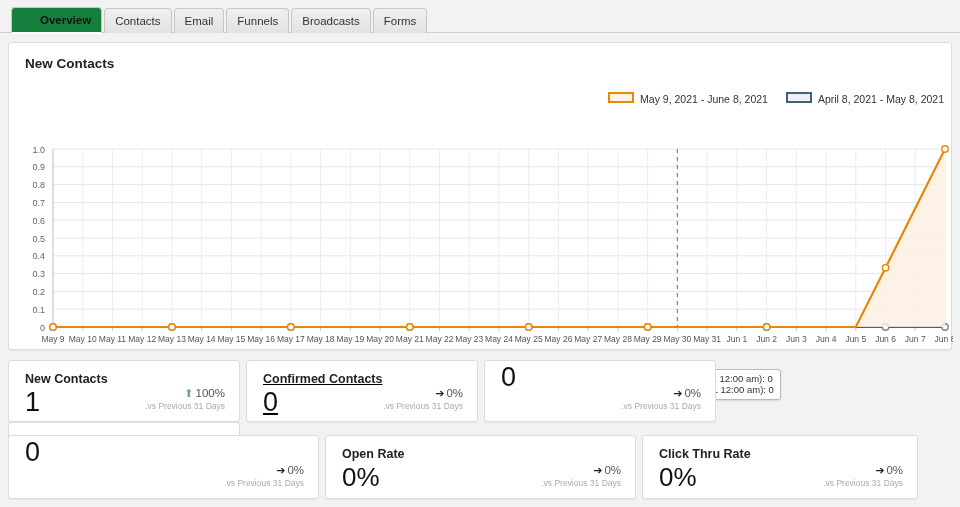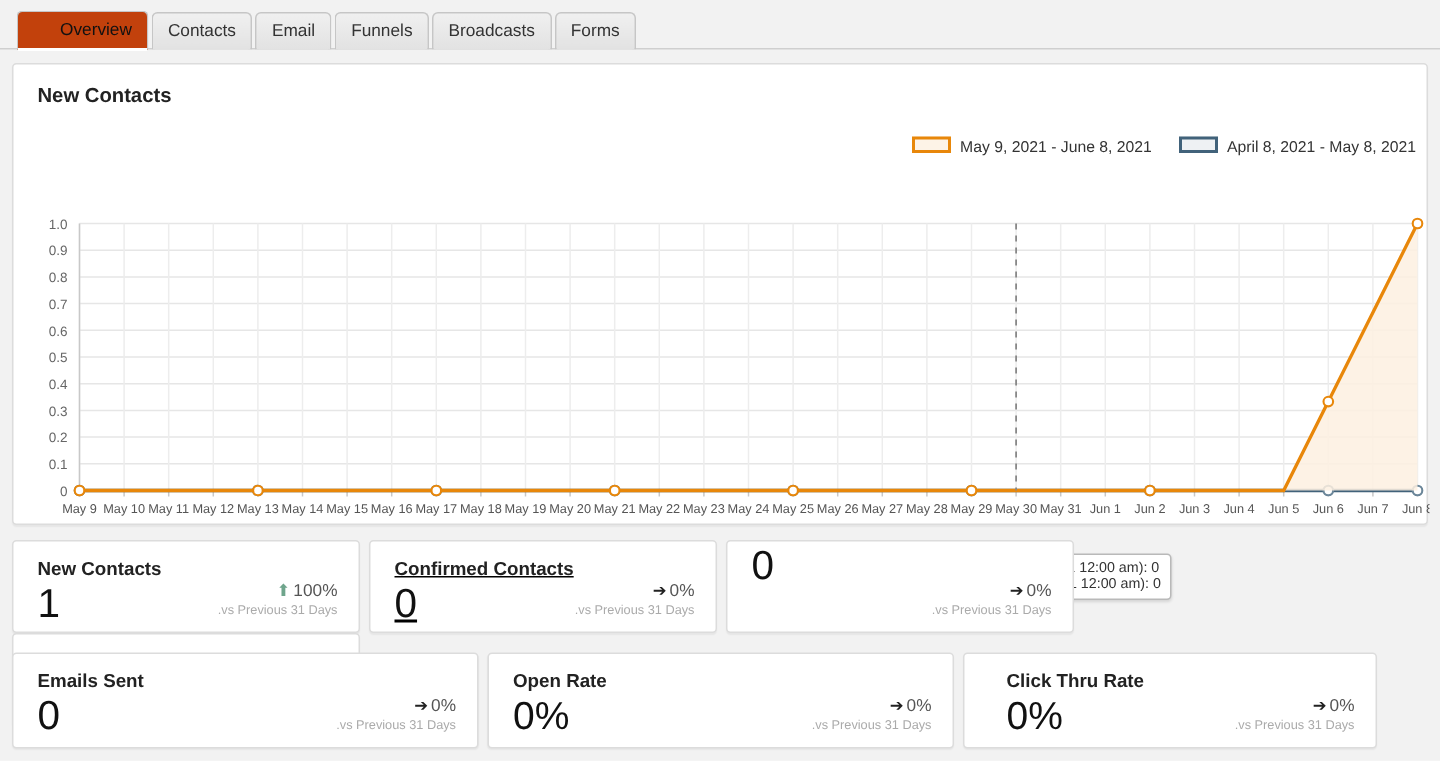--- a/index.html
+++ b/index.html
@@ -28,23 +28,23 @@
     border: 1px solid #c6c6c6;
     border-bottom: none;
     border-radius: 4px 4px 0 0;
     background: linear-gradient(#f0f0f0, #e2e2e2);
     vertical-align: bottom;
     cursor: pointer;
     margin-right: 2px;
     position: relative;
   }
   .tab.active {
-    background: #c2410c;
+    background: #15803d;
     color: #111;
-    font-weight: normal;
+    font-weight: bold;
     border-color: #c6c6c6;
     height: 26px; line-height: 25px;
     z-index: 3;
     padding-left: 28px;
   }
   .tab.active::after {
     content: ""; position: absolute; left: 0; right: 0; bottom: -1px; height: 2px; background: #fff;
   }
 
   
@@ -321,24 +321,24 @@
         </div></div><div class="stat-card" style="width: 232px; text-decoration: underline;"><div class="stat-title">Confirmed Contacts</div><div class="stat-value">0</div><div class="stat-delta">
           <div class="delta-line"><span class="arrow flat">➔</span><span>0%</span></div>
           <div class="delta-sub">.vs Previous 31 Days</div>
         </div></div><div class="stat-card" style="width: 232px;"><div class="stat-value">0</div><div class="stat-delta">
           <div class="delta-line"><span class="arrow flat">➔</span><span>0%</span></div>
           <div class="delta-sub">.vs Previous 31 Days</div>
         </div></div><div class="stat-card" style="width: 232px;"><div class="stat-title">Unsubscribed Contacts</div><div class="stat-value">0</div><div class="stat-delta">
           <div class="delta-line"><span class="arrow flat">➔</span><span>0%</span></div>
           <div class="delta-sub">.vs Previous 31 Days</div>
         </div></div></div>
-  <div class="statrow" id="statrow2"><div class="stat-card" style="width: 311px;"><div class="stat-title">Emails Sent</div><div class="stat-value">0</div><div class="stat-delta">
+  <div class="statrow" id="statrow2"><div class="stat-card" style="width: 311px;"><div class="stat-value">0</div><div class="stat-delta">
           <div class="delta-line"><span class="arrow flat">➔</span><span>0%</span></div>
           <div class="delta-sub">.vs Previous 31 Days</div>
         </div></div><div class="stat-card" style="width: 311px;"><div class="stat-title">Open Rate</div><div class="stat-value pct">0%</div><div class="stat-delta">
           <div class="delta-line"><span class="arrow flat">➔</span><span>0%</span></div>
           <div class="delta-sub">.vs Previous 31 Days</div>
-        </div></div><div class="stat-card" style="width: 276px; padding-left: 12px;"><div class="stat-title">Click Thru Rate</div><div class="stat-value pct">0%</div><div class="stat-delta">
+        </div></div><div class="stat-card" style="width: 276px;"><div class="stat-title">Click Thru Rate</div><div class="stat-value pct">0%</div><div class="stat-delta">
           <div class="delta-line"><span class="arrow flat">➔</span><span>0%</span></div>
           <div class="delta-sub">.vs Previous 31 Days</div>
         </div></div></div>
 
 </div>
 
 </body></html>

